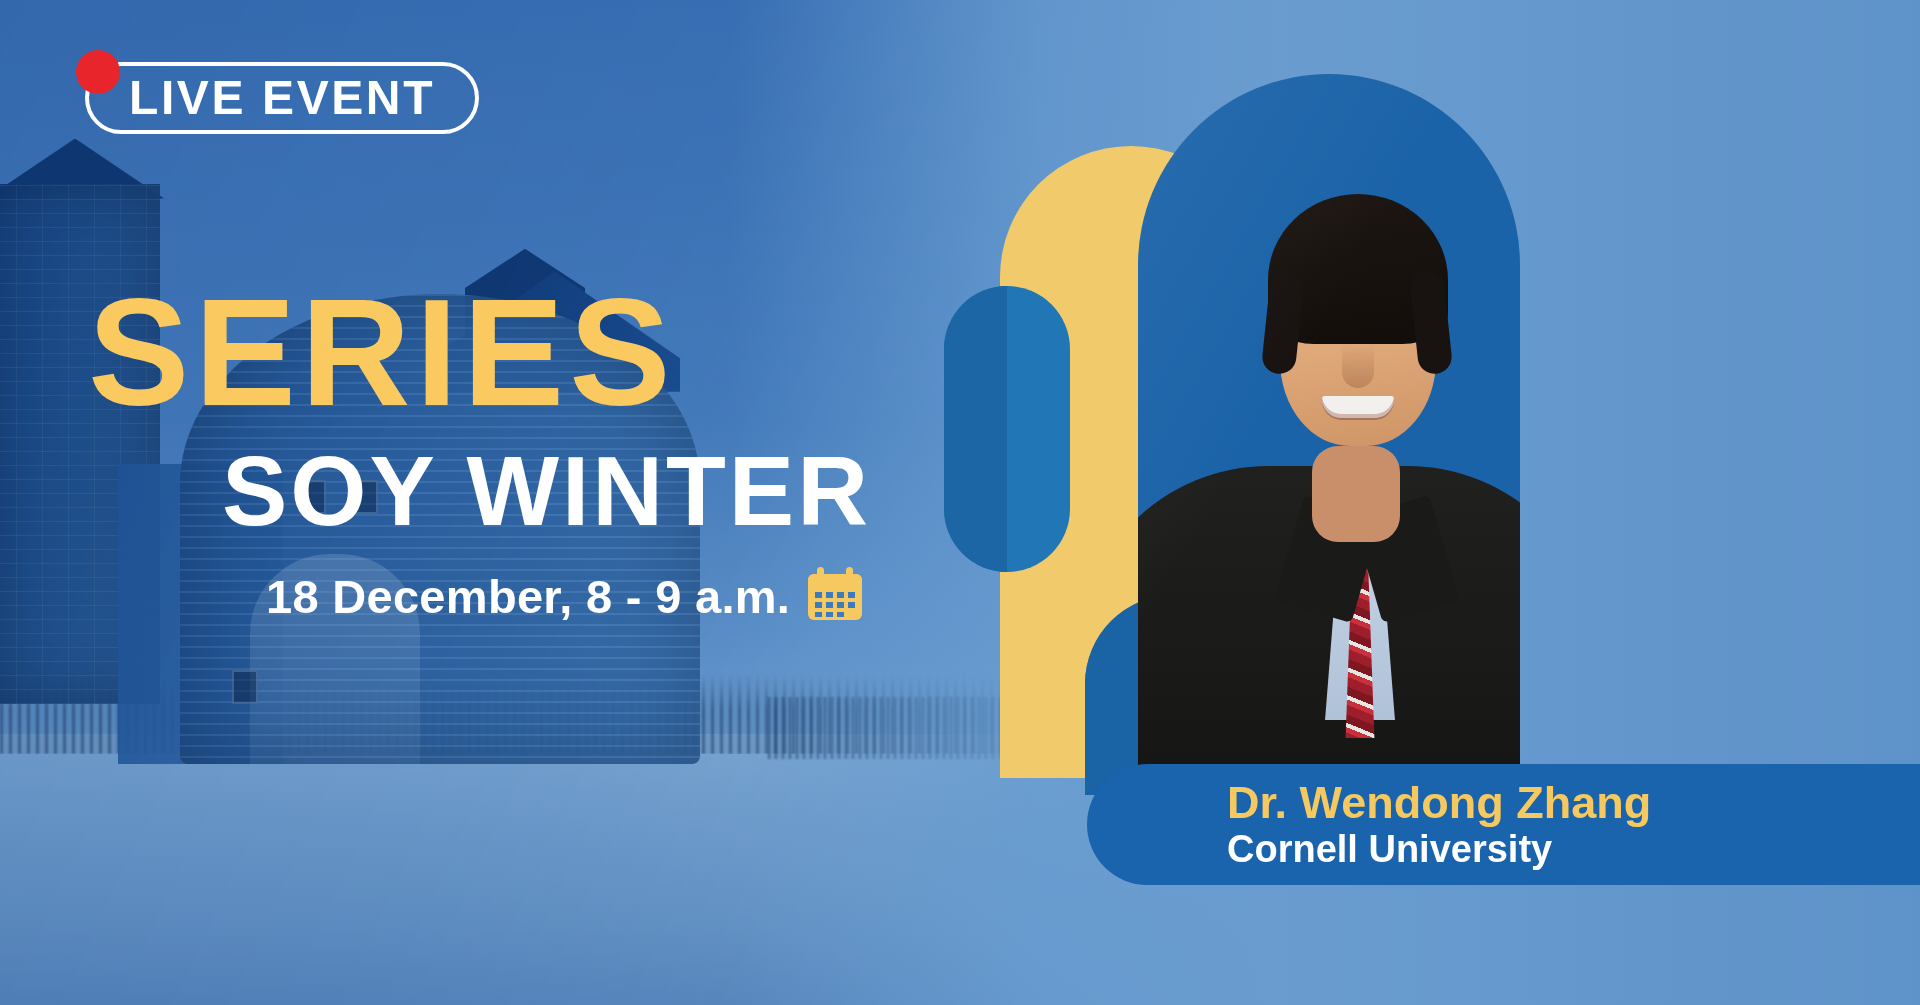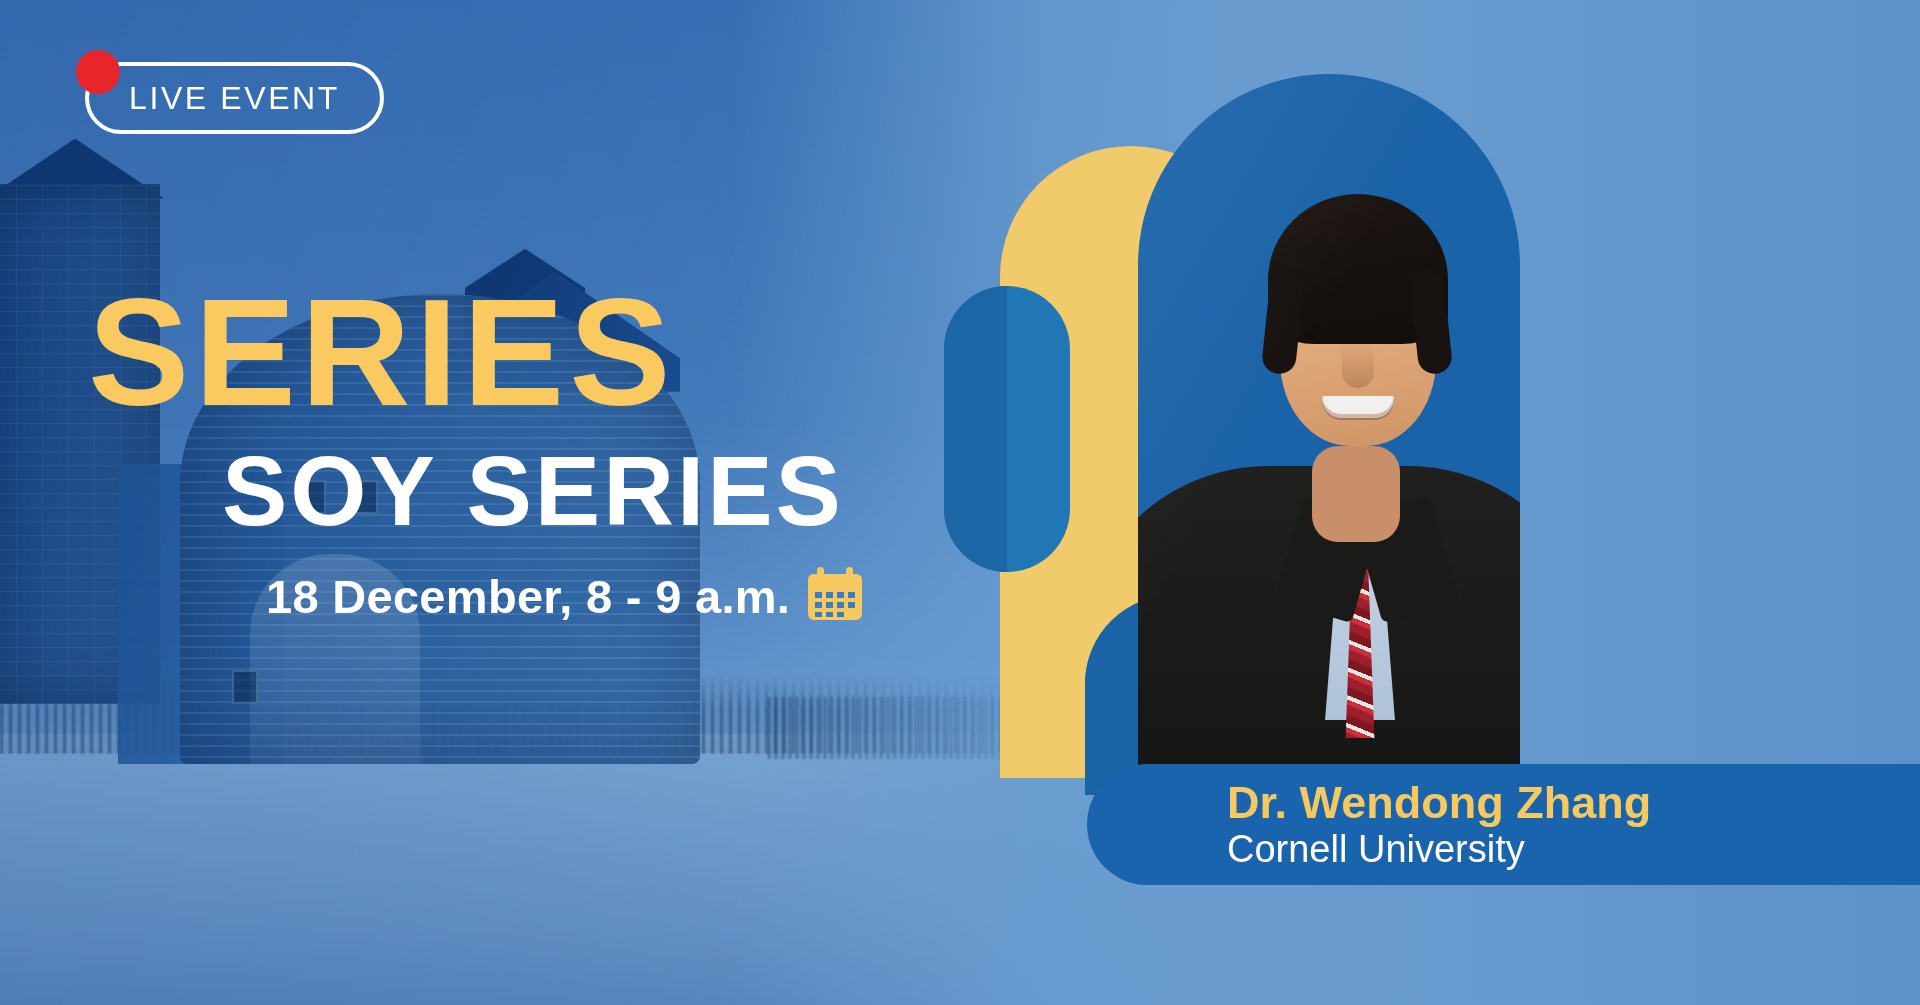--- a/index.html
+++ b/index.html
@@ -259,21 +259,21 @@
 
   
   .badge{
     position:absolute; left:85px; top:62px;
     height:72px; padding:0 40px;
     display:flex; align-items:center;
     border:4px solid #FFFFFF;
     border-radius:40px;
   }
   .badge-label{
-    color:#FFFFFF; font-weight:400; font-size:32px;
+    color:#FFFFFF; font-weight:700; font-size:48px;
     letter-spacing:2.6px; line-height:1; white-space:nowrap;text-align:center;
   }
   .live-dot{
     position:absolute; left:76px; top:50px;
     width:44px; height:44px; border-radius:50%;
     background:#E8252A;
   }
 
   
   .headline{ position:absolute; left:88px; top:276px; }
@@ -304,21 +304,21 @@
     border-radius:61px 0 0 61px;
     display:flex; flex-direction:column;
     align-items:flex-start; justify-content:center;
     padding-left:140px;
   }
   .sp-name{
     color:#F5C95F; font-size:45px; font-weight:700;
     line-height:1.08; white-space:nowrap;
   }
   .sp-org{
-    color:#FFFFFF; font-size:38px; font-weight:400;
+    color:#FFFFFF; font-size:38px; font-weight:700;
     line-height:1.12; white-space:nowrap;
   }
 </style>
 </head>
 <body>
 
 <div class="poster">
 
   <div class="bg-photo">
     <div class="sky"></div>
@@ -380,21 +380,21 @@
     </div>
   </div>
 
   <div class="badge">
     <span class="badge-label">LIVE EVENT</span>
   </div>
   <div class="live-dot"></div>
 
   <div class="headline">
     <div class="title-main">SERIES</div>
-    <div class="title-sub">SOY SERIES</div>
+    <div class="title-sub">SOY WINTER</div>
 
     <div class="date-row">
       <span class="date-text">18 December, 8 - 9 a.m.</span>
       <span class="cal-ico">
         <svg width="58" height="56" viewBox="0 0 58 56" aria-hidden="true">
           <rect x="2" y="8" width="54" height="46" rx="6" fill="#F5C95F"></rect>
           <rect x="2" y="8" width="54" height="13" rx="6" fill="#F5C95F"></rect>
           <rect x="11" y="1" width="7" height="13" rx="3.5" fill="#F5C95F"></rect>
           <rect x="40" y="1" width="7" height="13" rx="3.5" fill="#F5C95F"></rect>
           <g fill="#3C7CBE">

